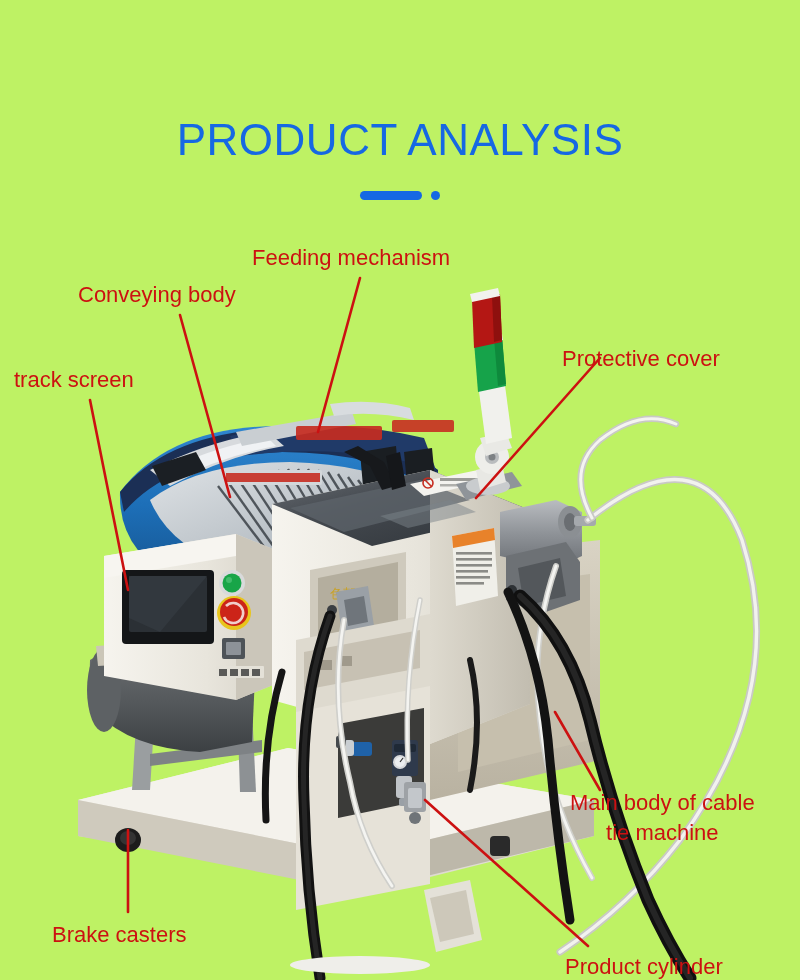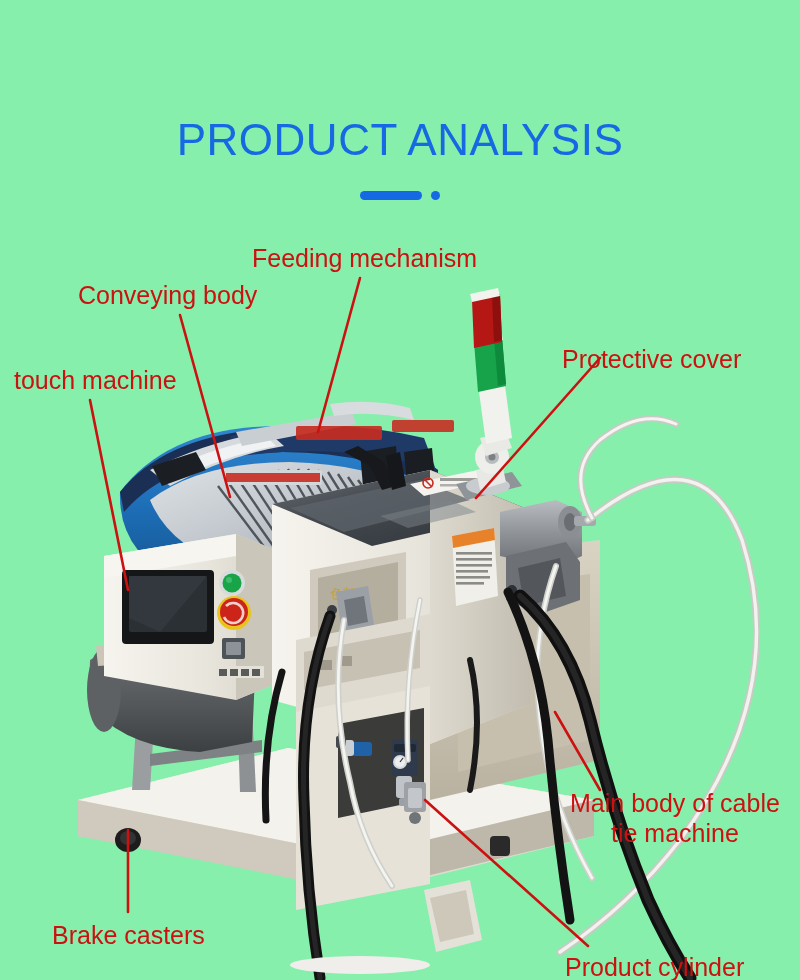--- a/index.html
+++ b/index.html
@@ -4,21 +4,21 @@
 <title>Product Analysis</title>
 <style>
   html,body{margin:0;padding:0;background:#fff;}
   body{
     font-family:"Liberation Sans", sans-serif;
     -webkit-font-smoothing:antialiased;
   }
   #stage{
     position:relative;
     width:800px;height:980px;
-    background:#86efac;
+    background:#bef264;
     overflow:hidden;
   }
 
   
   #title-block{
     position:absolute;left:0;top:118px;width:800px;text-align:center;
   }
   #page-title{
     font-size:44px;
     letter-spacing:0.5px;
@@ -40,21 +40,21 @@
     position:absolute;left:0;top:0;width:800px;height:980px;
   }
   #photo svg{display:block;width:800px;height:980px;}
 
   
   #annotations{position:absolute;left:0;top:0;width:800px;height:980px;}
   #leader-lines{position:absolute;left:0;top:0;width:800px;height:980px;pointer-events:none;}
   .callout{
     position:absolute;
     color:#cc1111;
-    font-size:25px;
+    font-size:22px;
     line-height:30px;
     white-space:pre;
     font-weight:400;
   }
   .callout.two-line{white-space:pre-line;text-align:center;}
 </style>
 </head>
 <body>
 
 <div id="stage">
@@ -380,21 +380,21 @@
         <line x1="600" y1="790" x2="555" y2="712"></line>
         <line x1="128" y1="912" x2="128" y2="830"></line>
         <line x1="588" y1="946" x2="425" y2="800"></line>
       </g>
     </svg>
 
     <div class="callout" style="left:252px;top:243px;">Feeding mechanism</div>
 
     <div class="callout" style="left:78px;top:280px;">Conveying body</div>
 
-    <div class="callout" style="left:14px;top:365px;">touch machine</div>
+    <div class="callout" style="left:14px;top:365px;">track screen</div>
 
     <div class="callout" style="left:562px;top:323px;margin-top:21px;">Protective cover</div>
 
     <div class="callout two-line" style="left:570px;top:788px;">Main body of cable
 tie machine</div>
 
     <div class="callout" style="left:52px;top:920px;">Brake casters</div>
 
     <div class="callout" style="left:565px;top:952px;">Product cylinder</div>
   </div>

